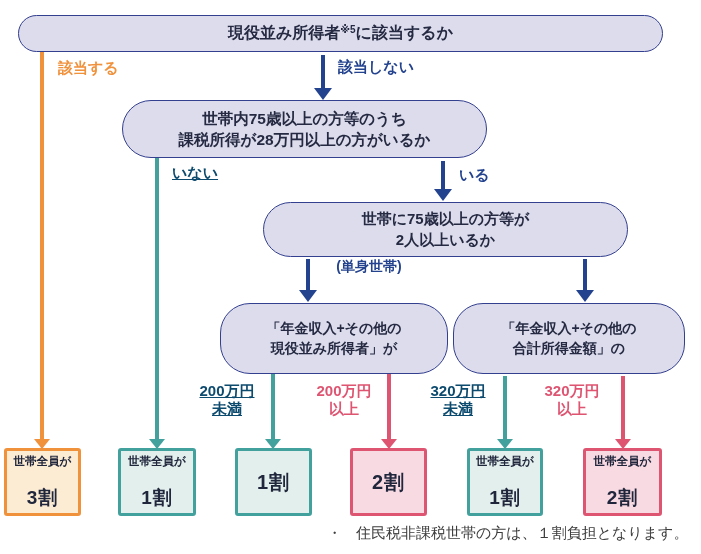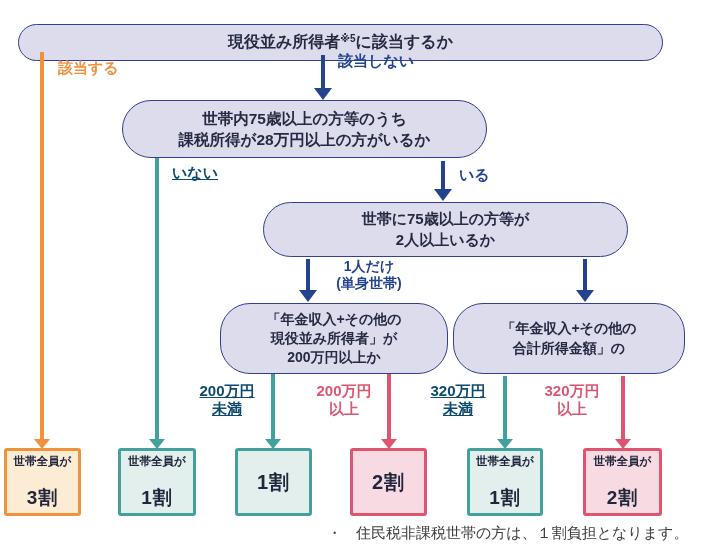--- a/index.html
+++ b/index.html
@@ -6,21 +6,21 @@
   body{font-family:"Liberation Sans","DejaVu Sans",sans-serif;}
   .canvas{position:relative;width:701px;height:554px;background:#ffffff;overflow:hidden;}
 
   
   .qbox{
     position:absolute;background:#dcdcec;border:1.5px solid #333f8f;
     display:flex;flex-direction:column;align-items:center;justify-content:center;
     color:#252a42;font-weight:700;text-align:center;box-sizing:border-box;
   }
   .qbox .ln{display:block;line-height:1.38;}
-  #q1{left:18px;top:24px;width:645px;height:37px;border-radius:19px;font-size:16px;}
+  #q1{left:18px;top:15px;width:645px;height:37px;border-radius:19px;font-size:16px;}
   #q1 .sup{font-size:10px;position:relative;top:-5px;}
   #q2{left:122px;top:100px;width:365px;height:58px;border-radius:29px;font-size:15.5px;}
   #q3{left:263px;top:202px;width:365px;height:55px;border-radius:28px;font-size:15px;}
   #q4a{left:220px;top:303px;width:228px;height:71px;border-radius:30px;font-size:14px;}
   #q4b{left:453px;top:303px;width:232px;height:71px;border-radius:30px;font-size:14px;}
 
   
   .vline{position:absolute;width:4px;}
   .c-navy{background:#24438f;}
   .c-orange{background:#f0913c;}
@@ -86,21 +86,20 @@
   </div>
 
   <div class="qbox" id="q3">
     <span class="ln">世帯に75歳以上の方等が</span>
     <span class="ln">2人以上いるか</span>
   </div>
 
   <div class="qbox" id="q4a">
     <span class="ln">「年金収入+その他の</span>
     <span class="ln">現役並み所得者」が</span>
-    <span class="ln">200万円以上か</span>
   </div>
 
   <div class="qbox" id="q4b">
     <span class="ln">「年金収入+その他の</span>
     <span class="ln">合計所得金額」の</span>
   </div>
 
   <div class="vline c-orange" style="left:40px;top:52px;height:388px;"></div>
   <div class="head head-orange" style="left:34px;top:439px;"></div>
 
@@ -123,26 +122,25 @@
   <div class="head head-teal" style="left:265px;top:439px;"></div>
   <div class="vline c-pink" style="left:387px;top:374px;height:66px;"></div>
   <div class="head head-pink" style="left:381px;top:439px;"></div>
 
   <div class="vline c-teal" style="left:503px;top:376px;height:64px;"></div>
   <div class="head head-teal" style="left:497px;top:439px;"></div>
   <div class="vline c-pink" style="left:621px;top:376px;height:64px;"></div>
   <div class="head head-pink" style="left:615px;top:439px;"></div>
 
   <div class="elabel lbl-orange" style="left:58px;top:59px;">該当する</div>
-  <div class="elabel lbl-navy" style="left:338px;top:52px;">該当しない</div>
+  <div class="elabel lbl-navy" style="left:338px;top:58px;">該当しない</div>
   <div class="elabel lbl-teal" style="left:172px;top:164px;">いない</div>
   <div class="elabel lbl-navy" style="left:459px;top:166px;">いる</div>
 
   <div class="elabel lbl-navy center" id="lbl-q3-one">
-    <span class="ln">1人だけ</span>
     <span class="ln">(単身世帯)</span>
   </div>
 
   <div class="elabel lbl-teal center" id="lbl-u200">
     <span class="ln">200万円</span>
     <span class="ln">未満</span>
   </div>
   <div class="elabel lbl-pink center" id="lbl-o200">
     <span class="ln">200万円</span>
     <span class="ln">以上</span>

